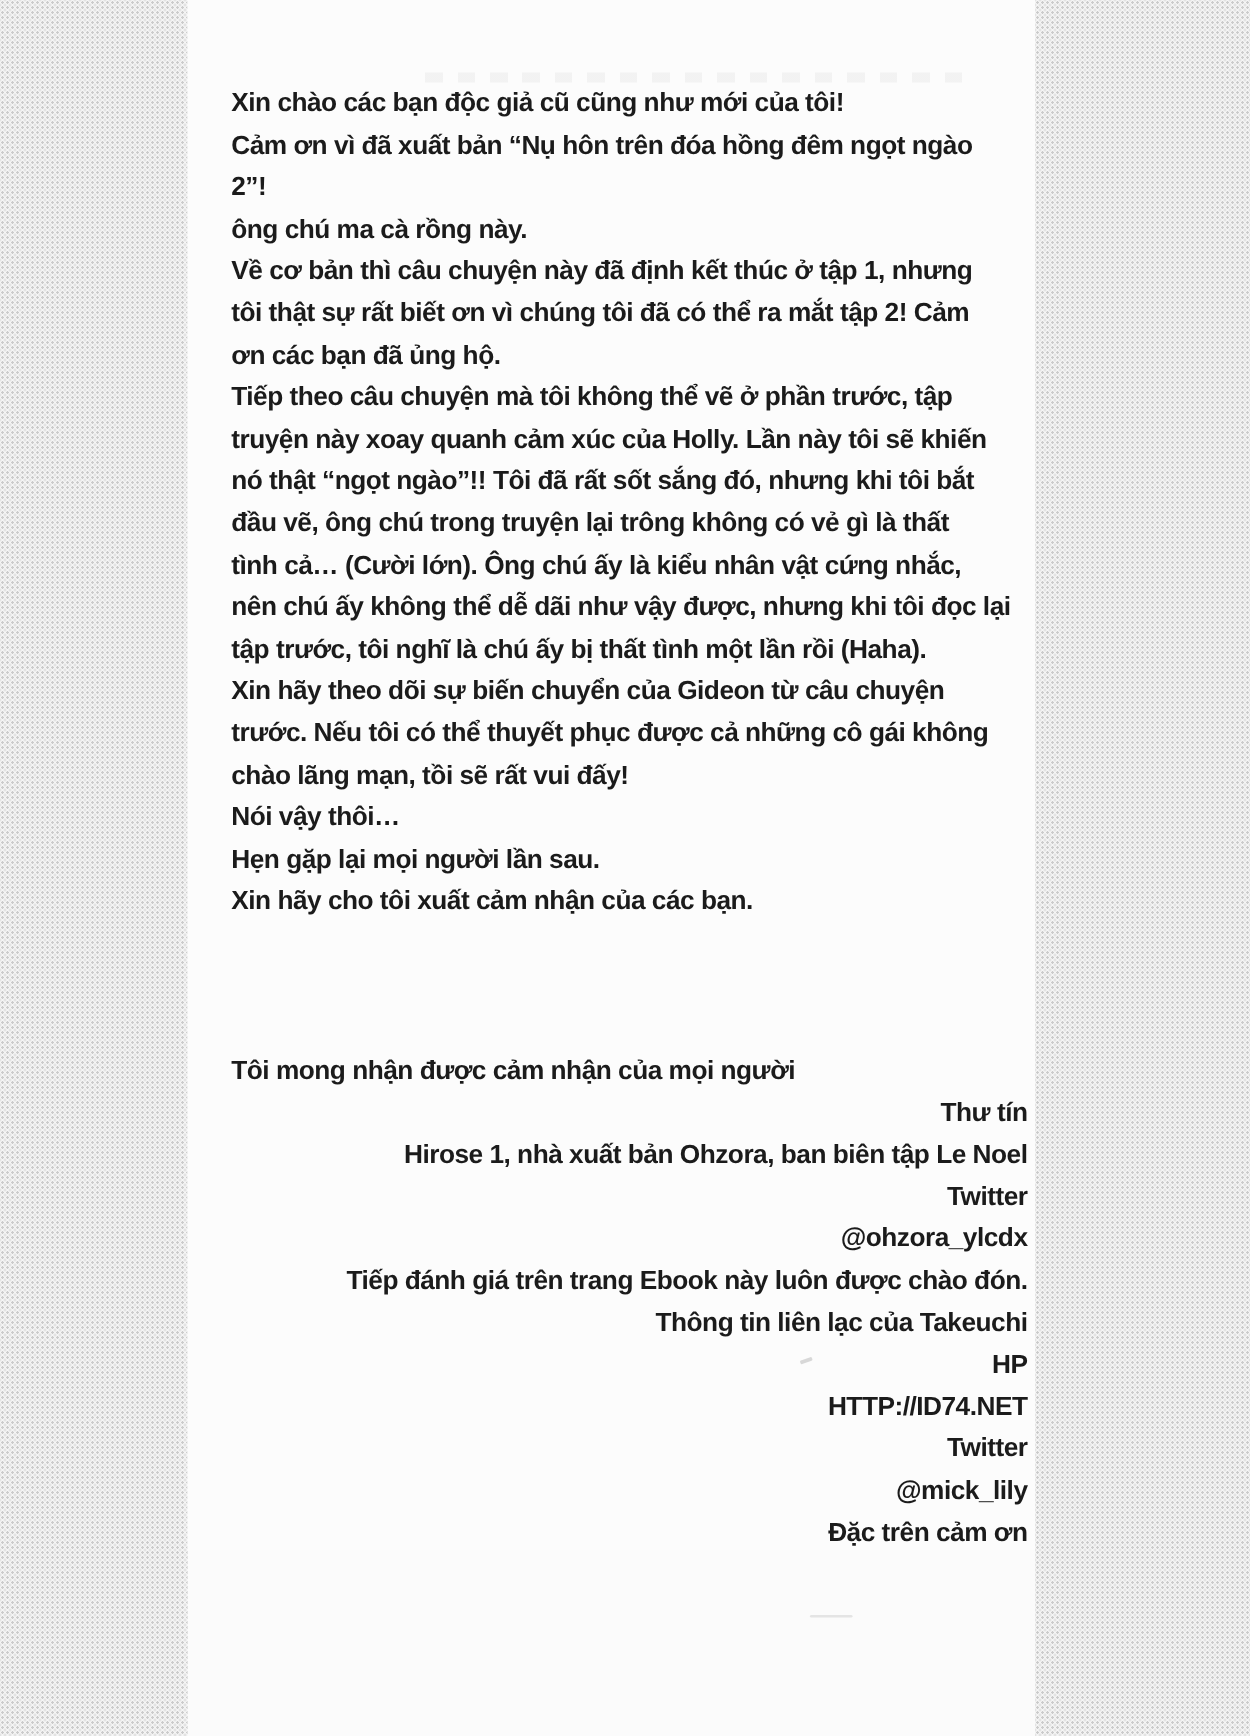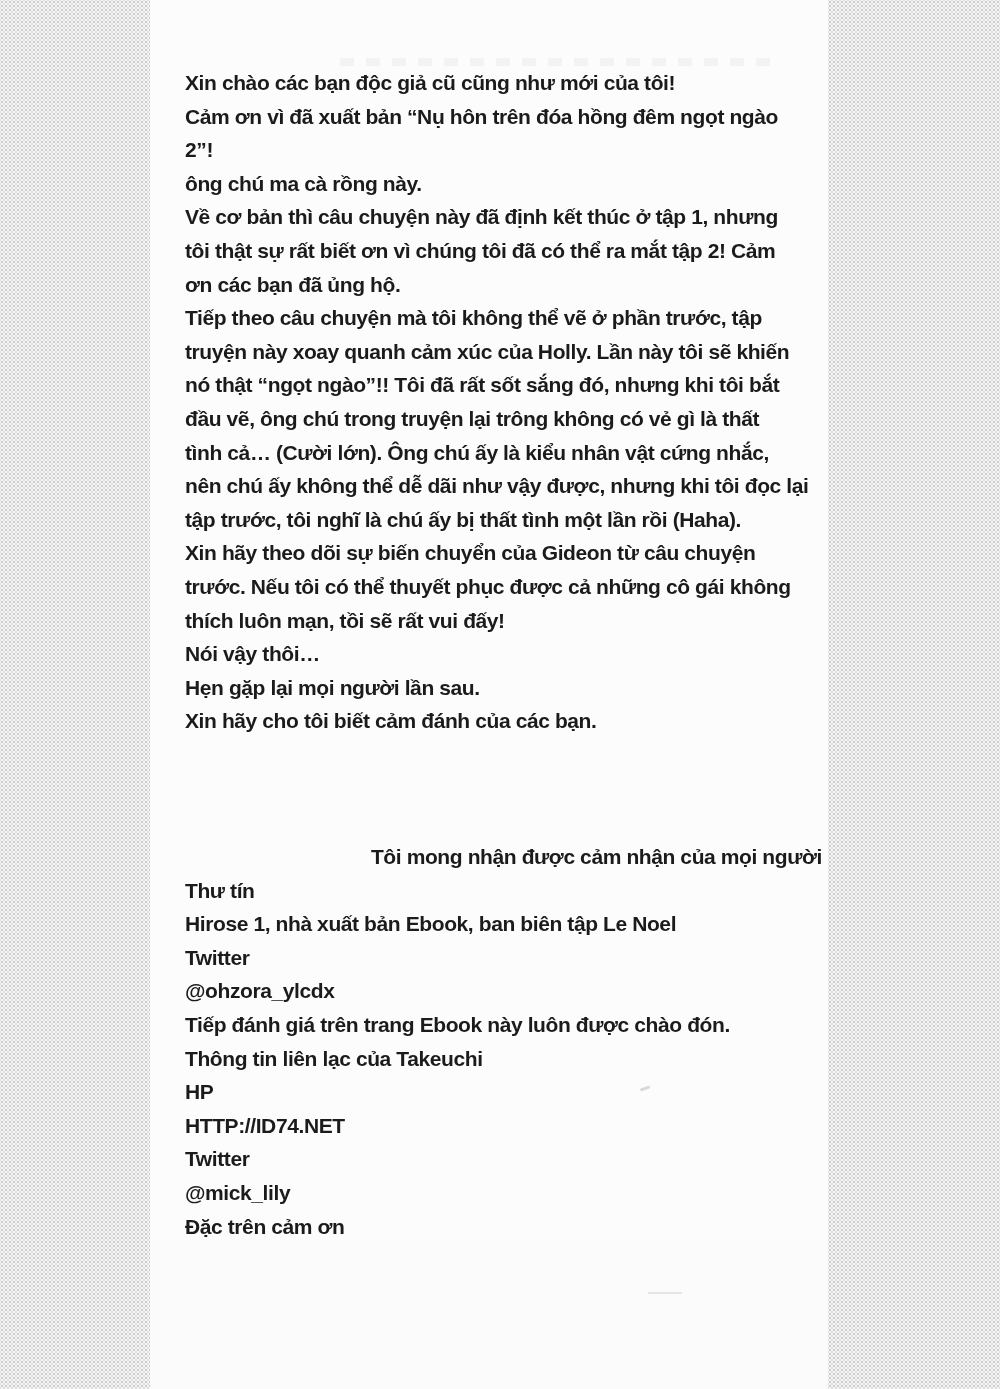--- a/index.html
+++ b/index.html
@@ -57,22 +57,22 @@
     position: absolute;
     left: 35px;
     right: 6px;
     top: 840px;
     color: #1b1b1b;
     font-size: 21px;
     font-weight: 700;
     letter-spacing: -0.4px;
     line-height: 33.6px;
   }
-  .align-left   { text-align: right; }
-  .align-center { text-align: left; }
+  .align-left   { text-align: left; }
+  .align-center { text-align: right; }
 
   
   .artifact {
     position: absolute;
     background: #b9b9b9;
     opacity: 0.55;
     border-radius: 1px;
   }
   .artifact-takeuchi {
     left: 640px; top: 1087px;
@@ -111,30 +111,30 @@
     <div class="line">ơn các bạn đã ủng hộ.</div>
     <div class="line">Tiếp theo câu chuyện mà tôi không thể vẽ ở phần trước, tập</div>
     <div class="line">truyện này xoay quanh cảm xúc của Holly. Lần này tôi sẽ khiến</div>
     <div class="line">nó thật “ngọt ngào”!! Tôi đã rất sốt sắng đó, nhưng khi tôi bắt</div>
     <div class="line">đầu vẽ, ông chú trong truyện lại trông không có vẻ gì là thất</div>
     <div class="line">tình cả… (Cười lớn). Ông chú ấy là kiểu nhân vật cứng nhắc,</div>
     <div class="line">nên chú ấy không thể dễ dãi như vậy được, nhưng khi tôi đọc lại</div>
     <div class="line">tập trước, tôi nghĩ là chú ấy bị thất tình một lần rồi (Haha).</div>
     <div class="line">Xin hãy theo dõi sự biến chuyển của Gideon từ câu chuyện</div>
     <div class="line">trước. Nếu tôi có thể thuyết phục được cả những cô gái không</div>
-    <div class="line">thích luôn mạn, tồi sẽ rất vui đấy!</div>
+    <div class="line">chào lãng mạn, tồi sẽ rất vui đấy!</div>
     <div class="line">Nói vậy thôi…</div>
     <div class="line">Hẹn gặp lại mọi người lần sau.</div>
-    <div class="line">Xin hãy cho tôi biết cảm đánh của các bạn.</div>
+    <div class="line">Xin hãy cho tôi xuất cảm nhận của các bạn.</div>
   </div>
 
   <div class="contact-block">
     <div class="line align-left">Tôi mong nhận được cảm nhận của mọi người</div>
     <div class="line align-center">Thư tín</div>
-    <div class="line align-center">Hirose 1, nhà xuất bản Ebook, ban biên tập Le Noel</div>
+    <div class="line align-center">Hirose 1, nhà xuất bản Ohzora, ban biên tập Le Noel</div>
     <div class="line align-center">Twitter</div>
     <div class="line align-center">@ohzora_ylcdx</div>
     <div class="line align-center">Tiếp đánh giá trên trang Ebook này luôn được chào đón.</div>
     <div class="line align-center">Thông tin liên lạc của Takeuchi</div>
     <div class="line align-center">HP</div>
     <div class="line align-center">HTTP://ID74.NET</div>
     <div class="line align-center">Twitter</div>
     <div class="line align-center">@mick_lily</div>
     <div class="line align-center">Đặc trên cảm ơn</div>
   </div>

